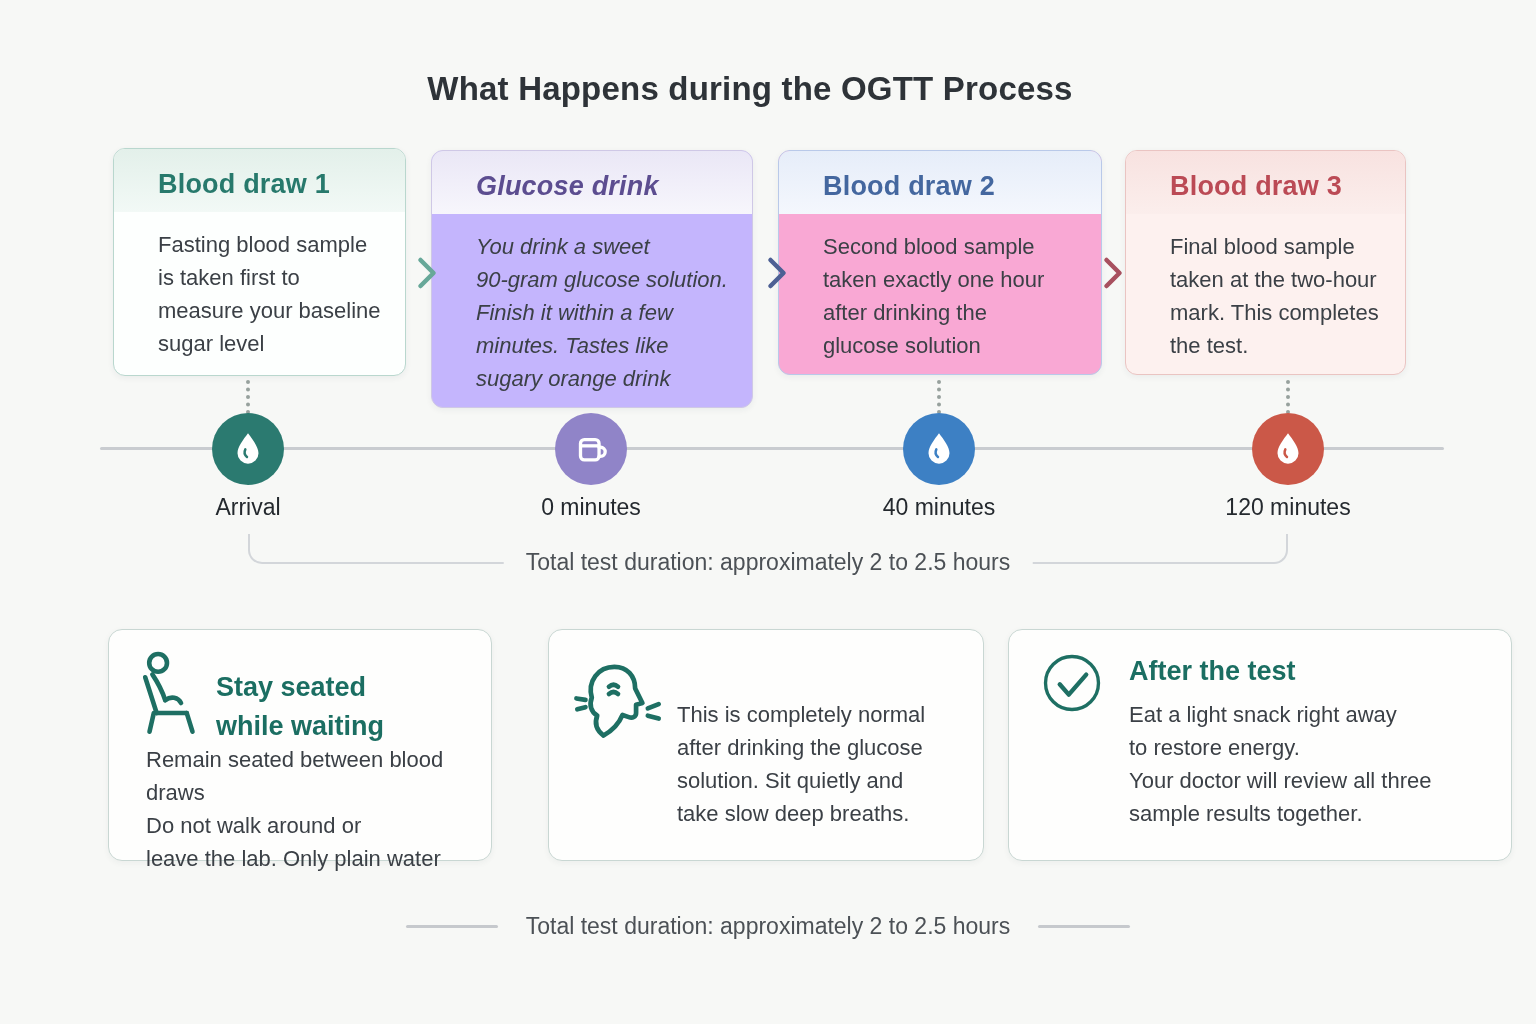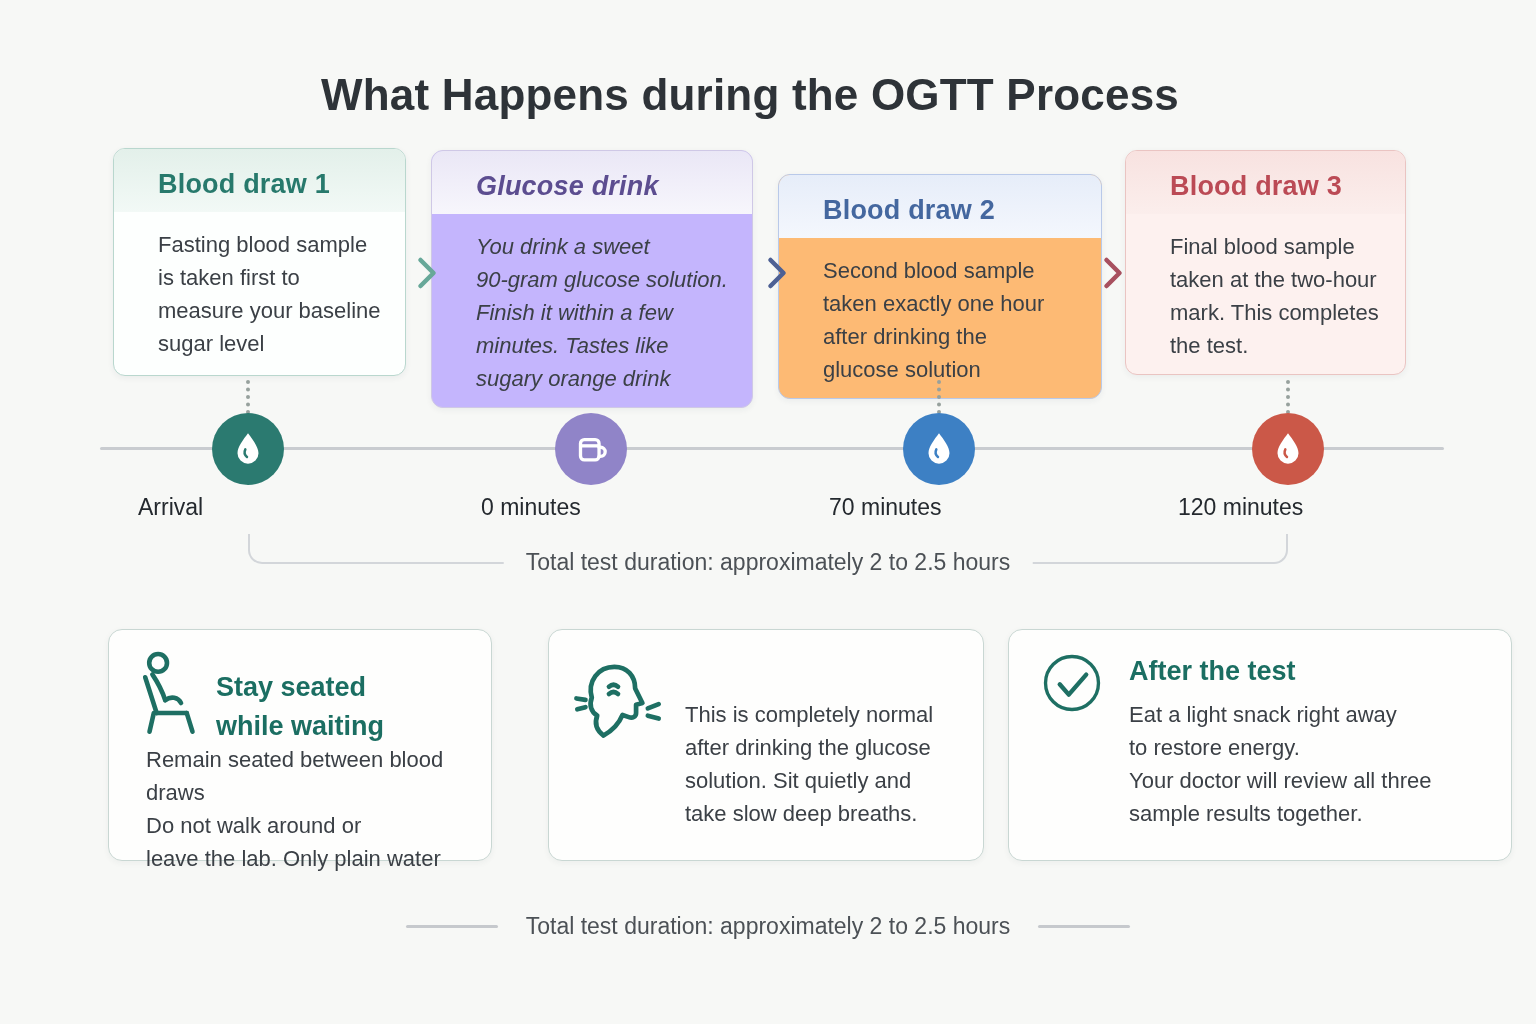--- a/index.html
+++ b/index.html
@@ -3,61 +3,61 @@
 <meta charset="utf-8">
 <style>
   html,body{margin:0;padding:0;background:#e9eae8;}
   .canvas{
     position:relative;width:1536px;height:1024px;margin:0 auto;
     background:#f7f8f6;overflow:hidden;
     font-family:"Liberation Sans",sans-serif;color:#3b4046;
   }
   .page-title{
     position:absolute;left:0;top:70px;width:1500px;margin:0;
-    text-align:center;font-size:44px;font-weight:600;color:#2e3338;letter-spacing:.2px;
+    text-align:center;font-size:33px;font-weight:600;color:#2e3338;letter-spacing:.2px;
   }
   
   .step-card{
     position:absolute;border:1.5px solid;border-radius:12px;
     box-shadow:0 2px 6px rgba(40,50,60,.06);overflow:hidden;box-sizing:border-box;
   }
   .step-head{padding:20px 20px 12px 44px;}
   .step-head h2{margin:0;font-size:27px;font-weight:700;letter-spacing:.2px;}
   .step-body{
     margin:0;padding:16px 18px 0 44px;font-size:22px;line-height:33px;color:#3b4046;
     white-space:pre-line;
   }
   .s1{background:#fdfffe;border-color:#b9d7ce;}
   .s1 .step-head{background:linear-gradient(#e3f0ea,#f2f9f6);}
   .s1 h2{color:#27796c;}
   .s2{background:#c4b5fd;border-color:#cfc8e6;font-style:italic;}
   .s2 .step-head{background:linear-gradient(#eae7f6,#f7f6fc);}
   .s2 h2{color:#5c4d90;}
-  .s3{background:#fdba74;border-color:#b9c9e9;margin-top:24px;}
+  .s3{background:#f9a8d4;border-color:#b9c9e9;}
   .s3 .step-head{background:linear-gradient(#e6edf9,#f4f7fd);}
   .s3 h2{color:#44679f;}
   .s4{background:#fdf1ef;border-color:#eac4c2;}
   .s4 .step-head{background:linear-gradient(#f8e2e0,#fbeeec);}
   .s4 h2{color:#bb4a55;}
   
   .chevron{position:absolute;width:26px;height:36px;}
   
   .dots{position:absolute;width:0;height:34px;border-left:4px dotted #97a19d;}
   
   .tl-line{position:absolute;left:100px;top:447px;width:1344px;height:3px;background:#c9ccd0;border-radius:2px;}
   .tl-circle{
     position:absolute;top:413px;width:72px;height:72px;border-radius:50%;
     display:flex;align-items:center;justify-content:center;
   }
   .c1{background:#2b7a70;}
   .c2{background:#9084c8;}
   .c3{background:#3d80c4;}
   .c4{background:#cb5848;}
   .tl-label{
-    position:absolute;top:494px;width:220px;text-align:left;
+    position:absolute;top:494px;width:220px;text-align:center;
     font-size:23px;color:#24292e;
   }
   
   .bracket{
     position:absolute;left:248px;top:534px;width:1040px;height:30px;
     border:2px solid #d3d6da;border-top:none;border-radius:0 0 14px 14px;box-sizing:border-box;
   }
   .bracket-label{
     position:absolute;left:50%;bottom:-14px;transform:translateX(-50%);
     background:#f7f8f6;padding:0 22px;white-space:nowrap;
@@ -170,21 +170,21 @@
   </div>
   <div class="tl-circle c4" style="left:1252px">
     <svg width="40" height="40" viewBox="0 0 24 24">
       <path d="M12 2.6 C9.2 6.3 5.7 10.9 5.7 14.5 a6.3 6.3 0 0 0 12.6 0 C18.3 10.9 14.8 6.3 12 2.6 Z" fill="#ffffff"></path>
       <path d="M10.4 12.2 a3.8 3.8 0 0 0 1.0 4.6" fill="none" stroke="#cb5848" stroke-width="1.5" stroke-linecap="round"></path>
     </svg>
   </div>
 
   <div class="tl-label" style="left:138px">Arrival</div>
   <div class="tl-label" style="left:481px">0 minutes</div>
-  <div class="tl-label" style="left:829px">70 minutes</div>
+  <div class="tl-label" style="left:829px">40 minutes</div>
   <div class="tl-label" style="left:1178px">120 minutes</div>
 
   <div class="bracket">
     <span class="bracket-label">Total test duration: approximately 2 to 2.5 hours</span>
   </div>
 
   <section class="tip-card" style="left:108px;width:384px">
     <svg class="tip-icon" style="left:24px;top:20px" width="76" height="86" viewBox="0 0 52 60">
       <g fill="none" stroke="#1e6f63" stroke-width="3.2" stroke-linecap="round" stroke-linejoin="round">
         <circle cx="17" cy="9" r="6.2"></circle>
@@ -208,21 +208,21 @@
       <g fill="none" stroke="#1e6f63" stroke-width="2.6" stroke-linecap="round" stroke-linejoin="round">
         <path d="M18 44 C14 41 13 37 14.5 33 C11 31 10 27 11.5 23 C9 14 15 6 24 6 C31 6 35.5 11 35.5 18 L39.5 26 L36 27 L36 31.5 C36 33.6 34 34.6 32 33.8 L28.5 32.6 C26.5 37.5 22.5 41.5 18 44 Z"></path>
         <path d="M21 17 q2.5 -2.2 5 0"></path>
         <path d="M21 21 q2.5 -2.2 5 0"></path>
         <path d="M42.5 29 l6 -2.4"></path>
         <path d="M42.5 33 l6 1.6"></path>
         <path d="M3 23.5 l5 0.8"></path>
         <path d="M3.5 29.5 l4.5 -1.2"></path>
       </g>
     </svg>
-    <p class="tip-body" style="left:136px;top:68px">This is completely normal
+    <p class="tip-body" style="left:128px;top:68px">This is completely normal
 after drinking the glucose
 solution. Sit quietly and
 take slow deep breaths.</p>
   </section>
 
   <section class="tip-card" style="left:1008px;width:504px">
     <svg class="tip-icon" style="left:32px;top:22px" width="62" height="62" viewBox="0 0 48 48">
       <g fill="none" stroke="#1e6f63" stroke-linecap="round" stroke-linejoin="round">
         <circle cx="24" cy="24" r="20.5" stroke-width="2.6"></circle>
         <path d="M14.5 25 l7 8 l13.5 -15.5" stroke-width="3.4"></path>

